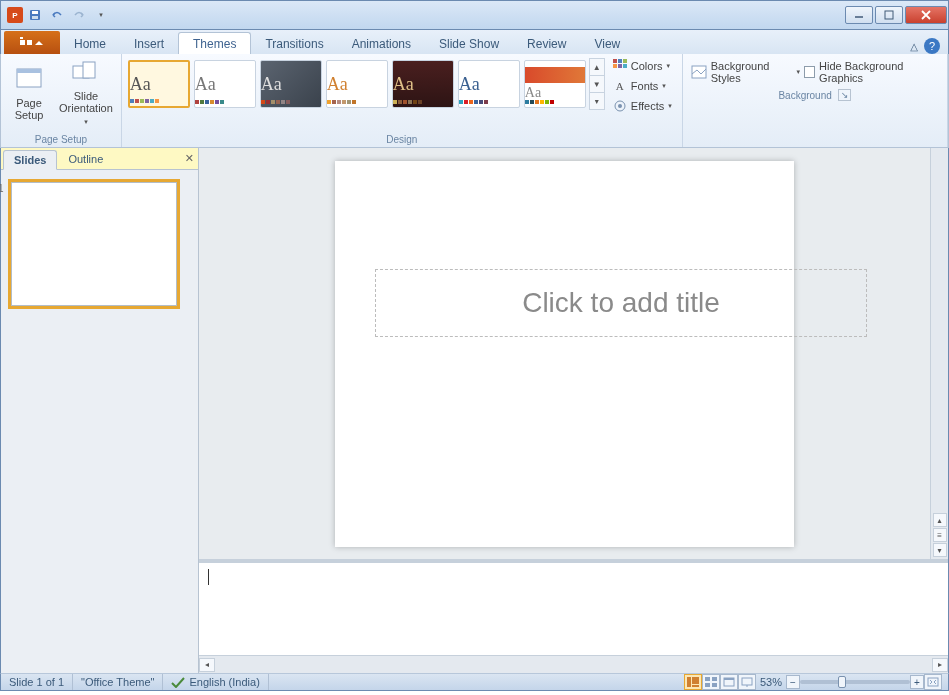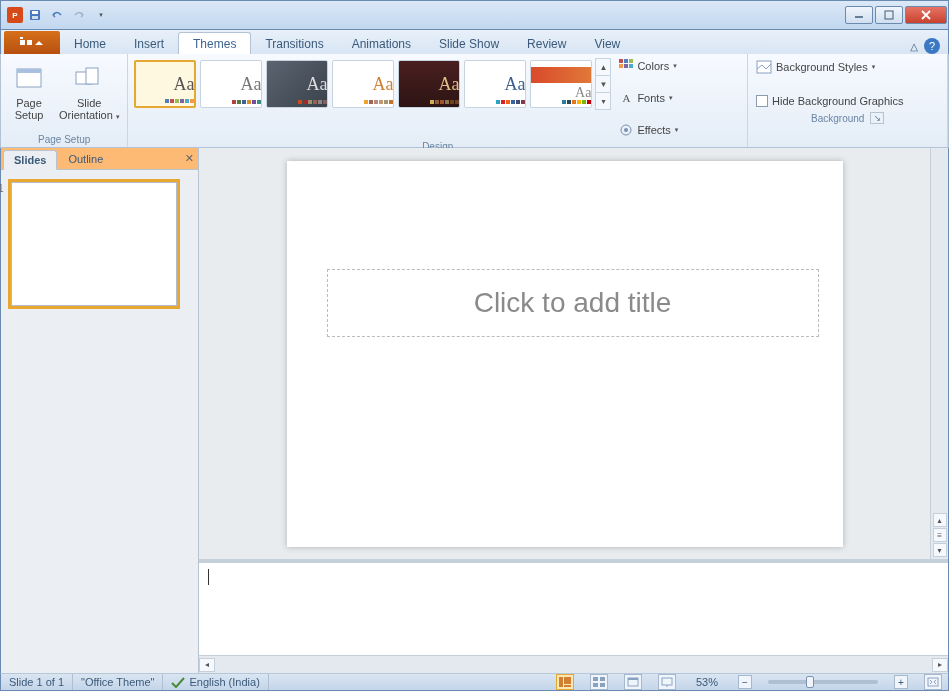--- a/index.html
+++ b/index.html
@@ -30,70 +30,70 @@
 .rgrp { border-right:1px solid #c9d6e6; display:flex; flex-direction:column; padding:2px 4px 1px; }
 .rgrp-body { flex:1; display:flex; align-items:flex-start; gap:2px; }
 .rgrp-label { font-size:10px; color:#6a85a3; text-align:center; padding:1px 0; }
 .big-btn { display:flex; flex-direction:column; align-items:center; justify-content:center; padding:2px 4px; font-size:11px; color:#444; border-radius:3px; min-width:48px; height:72px; }
 .big-btn .icn { width:32px; height:32px; margin-bottom:2px; display:flex; align-items:center; justify-content:center; }
 .big-btn .lbl { line-height:1.1; text-align:center; }
 .drop-arr { font-size:7px; color:#555; }
 
 
 .themes-wrap { display:flex; align-items:center; }
-.theme-tile { width:62px; height:48px; margin:2px; border:1px solid #c8d3e0; background:#fff; border-radius:2px; display:flex; flex-direction:column; align-items:flex-end; justify-content:center; position:relative; overflow:hidden; }
+.theme-tile { width:62px; height:48px; margin:2px; border:1px solid #c8d3e0; background:#fff; border-radius:2px; display:flex; flex-direction:column; align-items:flex-start; justify-content:center; position:relative; overflow:hidden; }
 .theme-tile.sel { border:2px solid #e7a832; background:#fff8e0; }
 .theme-tile .aa { font-size:18px; font-family:Georgia,serif; color:#666; }
 .theme-tile .swatch { position:absolute; bottom:3px; display:flex; gap:1px; }
 .theme-tile .swatch i { width:4px; height:4px; }
 .gallery-ctrl { width:16px; height:52px; border:1px solid #c8d3e0; background:#f5f8fc; display:flex; flex-direction:column; margin:2px 0 2px 1px; }
 .gallery-ctrl div { flex:1; display:flex; align-items:center; justify-content:center; font-size:8px; color:#555; border-bottom:1px solid #c8d3e0; }
 .gallery-ctrl div:last-child { border-bottom:none; }
 
-.side-list { display:flex; flex-direction:column; padding:2px 4px; gap:16px; font-size:11px; color:#444; }
+.side-list { display:flex; flex-direction:column; padding:2px 4px; gap:4px; font-size:11px; color:#444; }
 .side-list div { display:flex; align-items:center; gap:4px; padding:1px 2px; }
 .side-list .icn { width:14px; height:14px; display:inline-flex; align-items:center; justify-content:center; }
 
 .bg-group-body { display:flex; align-items:flex-start; padding:4px; }
-.bg-col { display:flex; flex-direction:column; gap:21px; font-size:11px; color:#444; }
+.bg-col { display:flex; flex-direction:row; gap:4px; font-size:11px; color:#444; }
 .bg-row { display:flex; align-items:center; gap:4px; }
 .chk { width:12px; height:12px; border:1px solid #8d9cab; background:#fff; }
 
 
 .main { display:flex; height:calc(695px - 30px - 24px - 94px - 22px); border-left:1px solid #6b8ab0; border-right:1px solid #6b8ab0; }
 .sidepanel { width:198px; background:#ebeff4; border-right:1px solid #b7c3d1; display:flex; flex-direction:column; }
-.sp-tabs { height:22px; display:flex; align-items:flex-end; background:#fdba74; border-bottom:1px solid #b7c3d1; padding-left:2px; position:relative; }
+.sp-tabs { height:22px; display:flex; align-items:flex-end; background:#fef9c3; border-bottom:1px solid #b7c3d1; padding-left:2px; position:relative; }
 .sp-tab { padding:3px 10px; font-size:11px; color:#3b5a7a; border:1px solid transparent; }
 .sp-tab.active { background:#ebeff4; border:1px solid #b7c3d1; border-bottom:1px solid #ebeff4; border-radius:3px 3px 0 0; font-weight:bold; margin-bottom:-1px; }
 .sp-close { position:absolute; right:4px; top:4px; font-size:11px; color:#666; }
 .thumbs { padding:12px 10px; }
 .thumb { width:166px; height:124px; background:#fff; border:1px solid #b2bdc8; position:relative; }
 .thumb.sel { outline:3px solid #e7a832; }
 .thumb-num { position:absolute; left:-14px; top:0; font-size:10px; color:#666; }
 
 .workspace { flex:1; display:flex; flex-direction:column; background:#e8ecef; }
 .canvas-area { flex:1; display:flex; align-items:center; justify-content:center; position:relative; overflow:hidden; }
-.slide { width:556px; height:386px; background:#fff; box-shadow:0 0 6px rgba(0,0,0,0.25); position:relative; }
+.slide { width:459px; height:386px; background:#fff; box-shadow:0 0 6px rgba(0,0,0,0.25); position:relative; }
 .ph { position:absolute; border:1px dashed #bcbcbc; display:flex; align-items:flex-start; justify-content:center; padding:10px 14px; color:#8a8a8a; }
 .ph.title { left:40px; top:108px; width:492px; height:68px; font-size:28px; align-items:center; }
 .ph.sub { left:72px; top:202px; width:428px; height:96px; font-size:18px; }
 .vscroll { width:18px; background:#e4e9ef; border-left:1px solid #c6d0db; position:relative; }
 .vscroll .nav-btns { position:absolute; bottom:2px; left:0; right:0; display:flex; flex-direction:column; align-items:center; gap:1px; }
 .vscroll .nav-btns div { width:14px; height:14px; background:#f5f8fc; border:1px solid #c6d0db; display:flex; align-items:center; justify-content:center; font-size:8px; color:#555; }
 
 .notes { height:96px; background:#fff; border-top:4px solid #c6d0db; padding:6px 8px; font-size:13px; color:#333; position:relative; }
 .notes::after { content:""; position:absolute; left:9px; top:6px; width:1px; height:16px; background:#333; }
 .hscroll { height:18px; background:#e4e9ef; border-top:1px solid #c6d0db; display:flex; align-items:center; }
 .hscroll .sbtn { width:16px; height:14px; background:#f5f8fc; border:1px solid #c6d0db; display:flex; align-items:center; justify-content:center; font-size:8px; color:#555; }
 .hscroll .track { flex:1; }
 
 
 .status { height:18px; background:linear-gradient(#daE5f2,#c4d5ea); border:1px solid #6b8ab0; border-top-color:#b7c7da; display:flex; align-items:center; font-size:11px; color:#3b5a7a; }
 .status .cell { padding:0 8px; border-right:1px solid #b0c0d4; height:100%; display:flex; align-items:center; gap:4px; }
-.status-right { margin-left:auto; display:flex; align-items:center; gap:16px; padding-right:6px;text-align:center; }
+.status-right { margin-left:auto; display:flex; align-items:center; gap:0; padding-right:6px;text-align:center; }
 .view-btn { width:18px; height:16px; border:1px solid #a7b8cd; background:#f0f5fb; display:flex; align-items:center; justify-content:center; }
 .view-btn.active { background:#fce7b4; border-color:#e7a832; }
 .zoom-slider { width:110px; height:4px; background:#b0c0d4; position:relative; border-radius:2px; }
 .zoom-slider .thumb-z { position:absolute; left:38px; top:-4px; width:8px; height:12px; background:#f0f5fb; border:1px solid #7a92af; border-radius:2px; }
 .zoom-btn { width:14px; height:14px; border:1px solid #a7b8cd; background:#f0f5fb; display:flex; align-items:center; justify-content:center; font-size:10px; }
 .fit-btn { width:18px; height:16px; border:1px solid #a7b8cd; background:#f0f5fb; display:flex; align-items:center; justify-content:center; }
 
 svg { display:block; }
 </style>
 </head>

